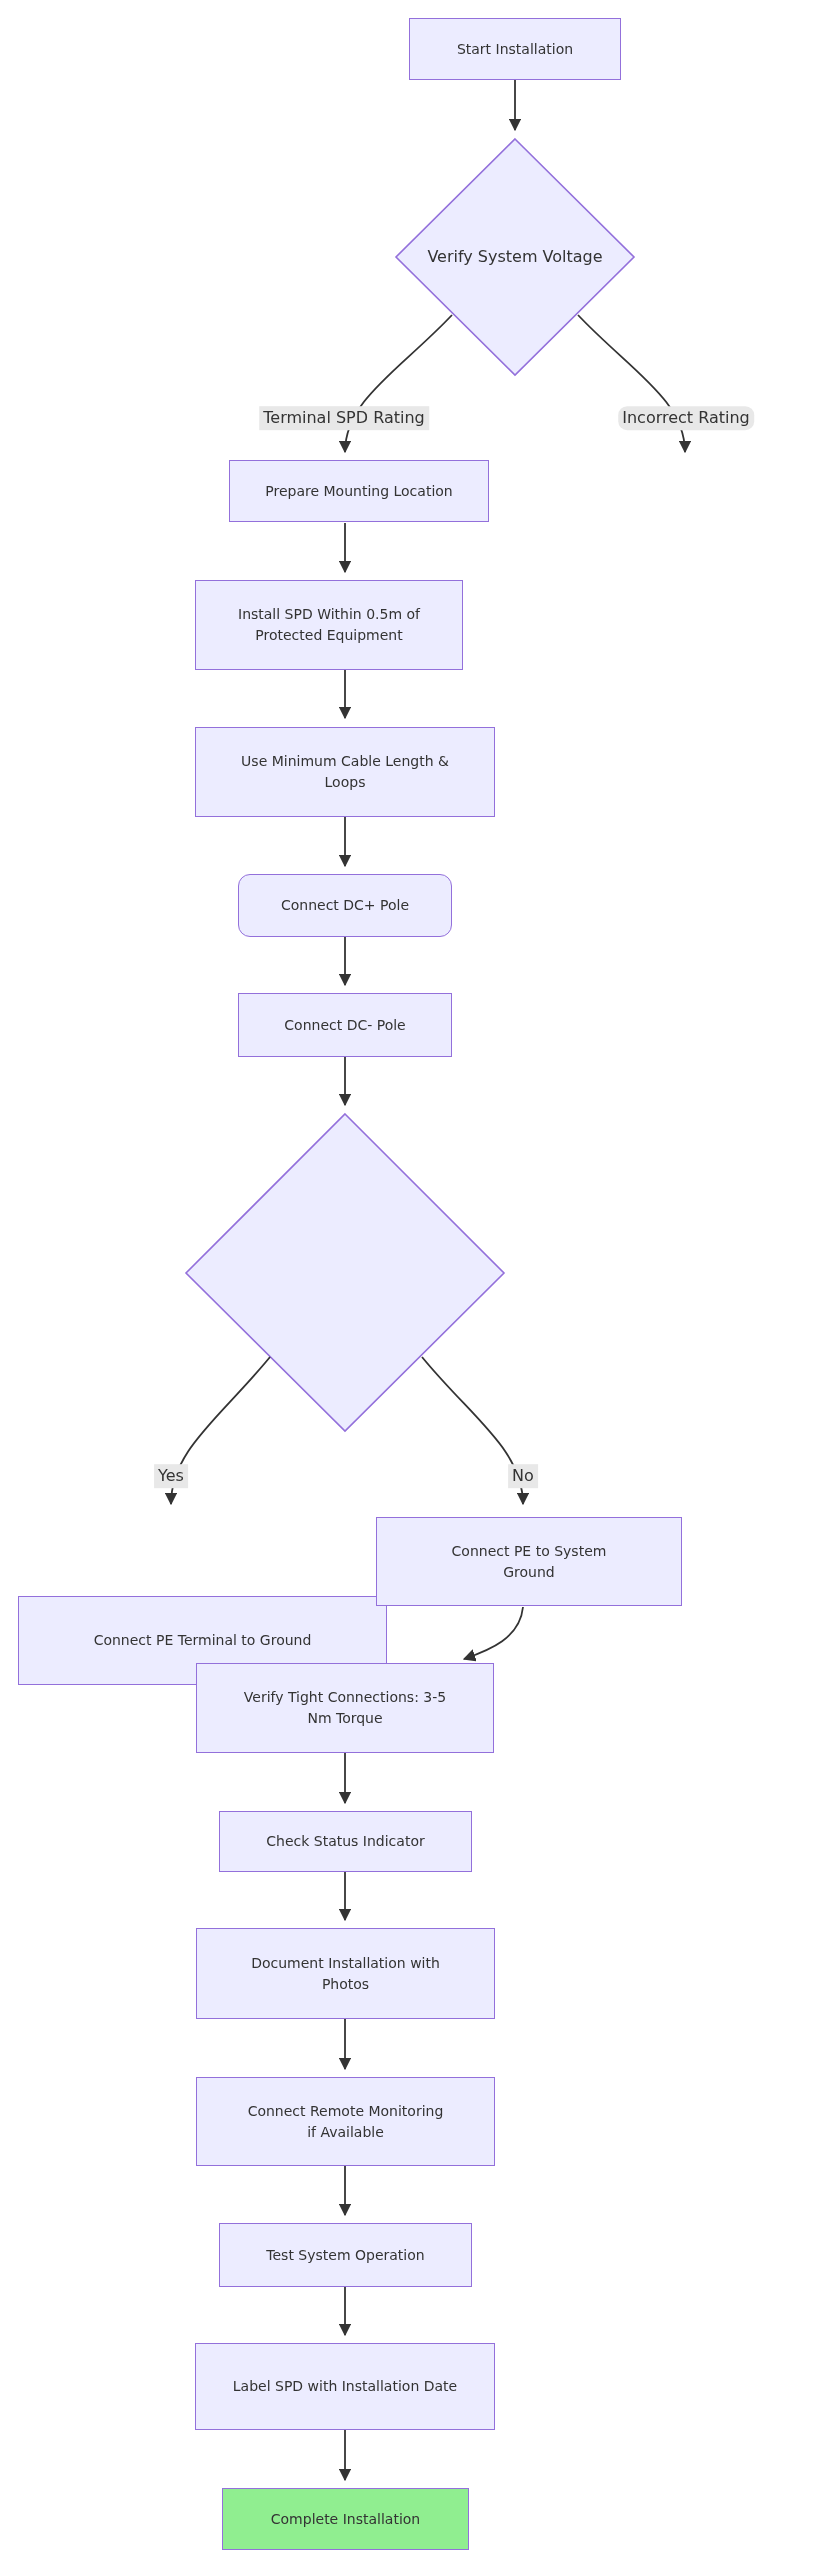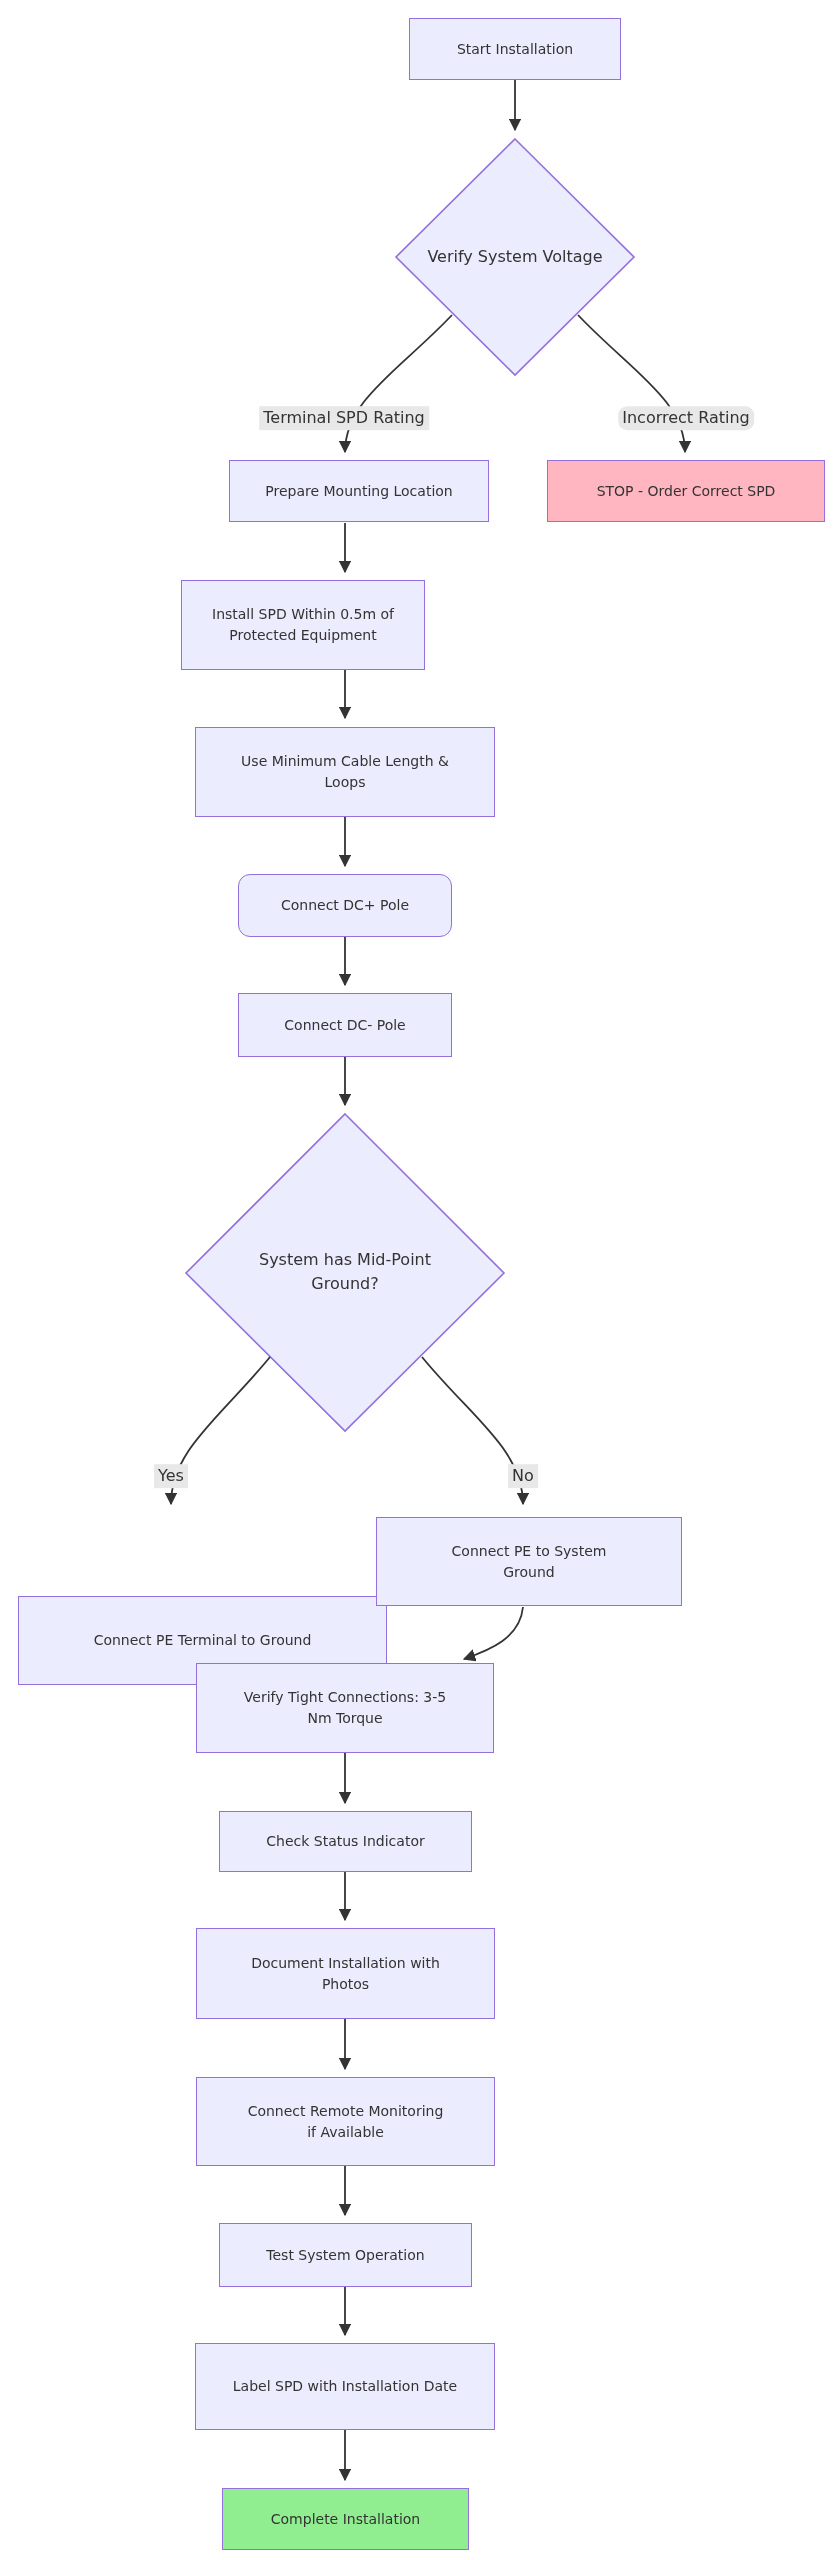--- a/index.html
+++ b/index.html
@@ -88,23 +88,22 @@
     <path class="edge" d="M345,2019 L345,2069" marker-end="url(#arrow)"></path>
     <path class="edge" d="M345,2166 L345,2215" marker-end="url(#arrow)"></path>
     <path class="edge" d="M345,2287 L345,2335" marker-end="url(#arrow)"></path>
     <path class="edge" d="M345,2430 L345,2480" marker-end="url(#arrow)"></path>
   </svg>
 
   <div class="node" style="left:409px; top:18px; width:212px; height:62px;">Start Installation</div>
 
   <div class="node" style="left:229px; top:460px; width:260px; height:62px;">Prepare Mounting Location</div>
 
-  <div class="node stop" style="left:547px; top:460px; width:278px; height:62px;">STOP - Order Correct SPD</div>
 
-  <div class="node" style="left:181px; top:580px; width:244px; height:90px; padding:0 28px;">Install SPD Within 0.5m of Protected Equipment</div>
+  <div class="node" style="left:195px; top:580px; width:268px; height:90px; padding:0 28px;">Install SPD Within 0.5m of Protected Equipment</div>
 
   <div class="node" style="left:195px; top:727px; width:300px; height:90px; padding:0 42px;">Use Minimum Cable Length &amp; Loops</div>
 
   <div class="node" style="left:238px; top:874px; width:214px; height:63px;border-radius:12px;">Connect DC+ Pole</div>
 
   <div class="node" style="left:238px; top:993px; width:214px; height:64px;">Connect DC- Pole</div>
 
   <div class="node" style="left:18px; top:1596px; width:369px; height:89px; padding:0 55px;">Connect PE Terminal to Ground</div>
 
   <div class="node" style="left:376px; top:1517px; width:306px; height:89px; padding:0 55px;">Connect PE to System Ground</div>
@@ -118,21 +117,20 @@
   <div class="node" style="left:196px; top:2077px; width:299px; height:89px; padding:0 50px;">Connect Remote Monitoring if Available</div>
 
   <div class="node" style="left:219px; top:2223px; width:253px; height:64px;">Test System Operation</div>
 
   <div class="node" style="left:195px; top:2343px; width:300px; height:87px; padding:0 29px;">Label SPD with Installation Date</div>
 
   <div class="node end" style="left:222px; top:2488px; width:247px; height:62px;">Complete Installation</div>
 
   <div class="diamond-label" style="left:405px; top:227px; width:220px; height:60px;">Verify System Voltage</div>
 
-  <div class="diamond-label" style="left:245px; top:1232px; width:200px; height:80px;">System has Mid-Point Ground?</div>
 
   <div class="edge-label" style="left:344px; top:418px;">Terminal SPD Rating</div>
 
   <div class="edge-label" style="left:686px; top:418px;border-radius:9px;">Incorrect Rating</div>
 
   <div class="edge-label" style="left:171px; top:1476px;">Yes</div>
 
   <div class="edge-label" style="left:523px; top:1476px;">No</div>
 
 </div>

